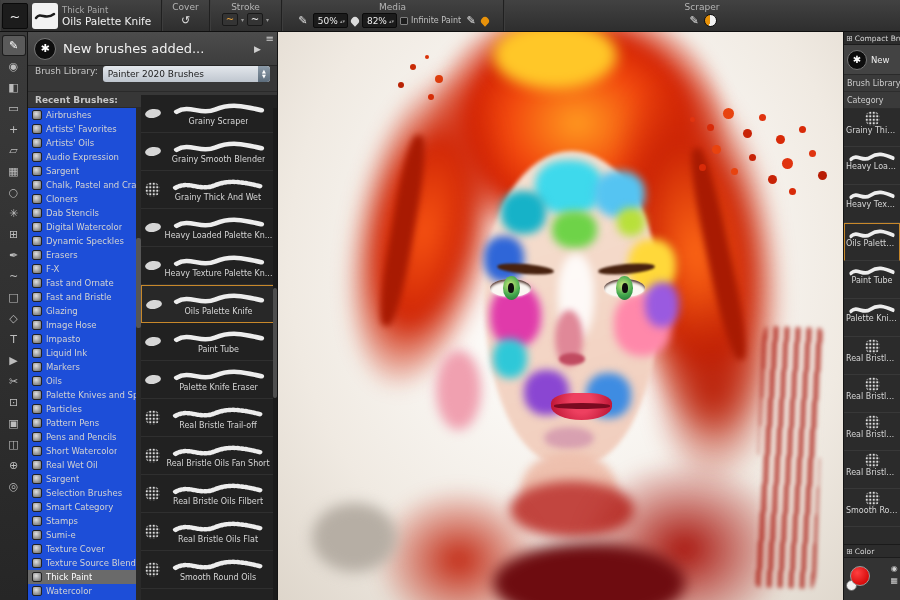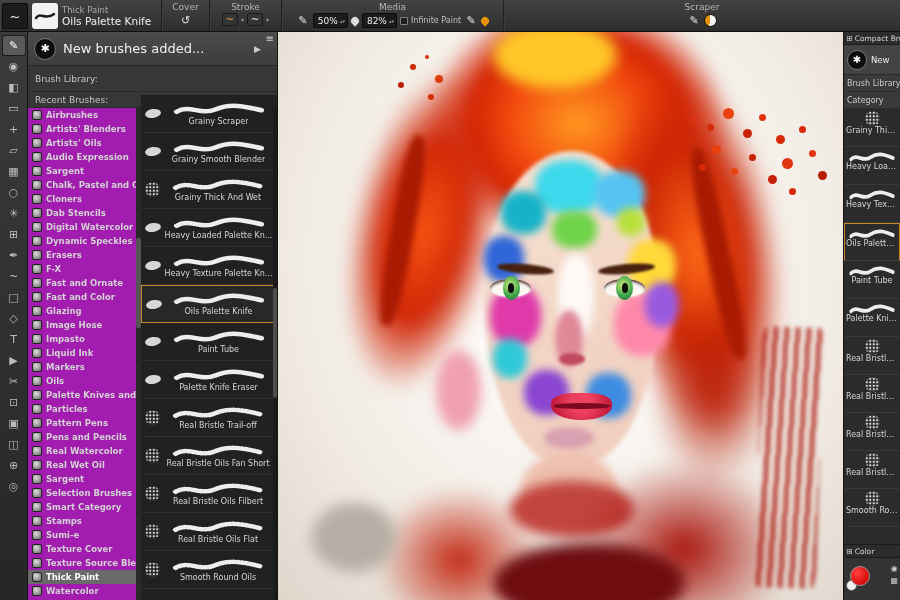--- a/index.html
+++ b/index.html
@@ -57,34 +57,34 @@
   
   .brushpanel { width:250px; background:#373737; display:flex; flex-direction:column;
     border-right:1px solid #141414; flex:none; }
   .banner { height:34px; background:linear-gradient(#4c4c4c,#3d3d3d); display:flex;
     align-items:center; gap:7px; padding:0 6px; border-bottom:1px solid #262626; position:relative;}
   .banner-icon { width:22px; height:22px; border-radius:50%; background:#0d0d0d;
     border:1px solid #777; color:#fff; font-size:11px; display:flex; align-items:center; justify-content:center;}
   .banner-text { font-size:13px; color:#f0f0f0; flex:1; }
   .banner-arrow { color:#cfcfcf; font-size:9px; margin-right:10px; }
   .panel-menu { position:absolute; right:3px; top:1px; color:#cfcfcf; font-size:10px; }
-  .libraryrow { height:26px; display:flex; align-items:center; gap:5px; padding:0 7px;
+  .libraryrow { height:26px; display:flex; align-items:flex-start; gap:5px; padding:0 7px;
     border-bottom:1px solid #2a2a2a; }
   .lib-label { font-size:9px; color:#c6c6c6; }
   .lib-select { flex:1; height:16px; background:linear-gradient(#e3e7ec,#bfc6cf); color:#1c1c1c;
     font-size:9px; border-radius:3px; display:flex; align-items:center; justify-content:space-between;
     padding-left:5px; overflow:hidden; }
   .lib-stepper { width:12px; height:16px; background:linear-gradient(#8c9ba9,#5d6d7c);
     border-radius:0 3px 3px 0; color:#fff; font-size:5px; line-height:5px; display:flex;
     flex-direction:column; align-items:center; justify-content:center; }
   .recentrow { height:16px; display:flex; align-items:center; padding:0 7px;
     border-bottom:1px solid #2a2a2a; }
-  .recent-label { font-size:9px; color:#c6c6c6; }
+  .recent-label { font-size:9px; color:#c6c6c6;font-weight:bold; }
   .columns { flex:1; display:flex; min-height:0; }
-  .categories { width:113px; background:#a21caf; overflow:hidden; position:relative;font-weight:bold; }
+  .categories { width:113px; background:#1d4ed8; overflow:hidden; position:relative; }
   .cat-row { height:14px; display:flex; align-items:center; gap:4px; padding:0 2px 0 4px; }
   .cat-row.selected { background:#6a6a6a; }
   .cat-row.selected .cat-label { color:#ffffff; }
   .cat-icon { width:10px; height:10px; flex:none; border-radius:2px;
     background:radial-gradient(circle at 40% 35%, #e0e0e0, #7d7d7d 80%); border:1px solid #222; }
   .cat-label { font-size:8.5px; color:#d2d2d2; white-space:nowrap; overflow:hidden; }
   .cat-scroll { position:absolute; right:0; top:0; bottom:0; width:5px; background:#2a2a2a; }
   .cat-thumb { position:absolute; right:0; top:130px; width:5px; height:90px; background:#565656; border-radius:2px;}
   .variants { flex:1; background:#222222; overflow:hidden; margin-top:-13px; position:relative;}
   .var-cell { height:38px; display:flex; align-items:center; gap:3px; padding:2px 4px;
@@ -308,33 +308,40 @@
 
     <div class="brushpanel">
       <div class="banner">
         <span class="banner-icon">✱</span>
         <span class="banner-text">New brushes added...</span>
         <span class="banner-arrow">▶</span>
         <span class="panel-menu">≡</span>
       </div>
       <div class="libraryrow">
         <span class="lib-label">Brush Library:</span>
+        <span class="lib-select">
+          <span>Painter 2020 Brushes</span>
+          <span class="lib-stepper">
+              <span>▲</span>
+              <span>▼</span>
+            </span>
+        </span>
       </div>
       <div class="recentrow">
         <span class="recent-label">Recent Brushes:</span>
       </div>
       <div class="columns">
         <div class="categories" id="cat-list">
           <div class="cat-row">
               <span class="cat-icon"></span>
               <span class="cat-label">Airbrushes</span>
             </div>
             <div class="cat-row">
               <span class="cat-icon"></span>
-              <span class="cat-label">Artists' Blenders</span>
+              <span class="cat-label">Artists' Favorites</span>
             </div>
             <div class="cat-row">
               <span class="cat-icon"></span>
               <span class="cat-label">Artists' Oils</span>
             </div>
             <div class="cat-row">
               <span class="cat-icon"></span>
               <span class="cat-label">Audio Expression</span>
             </div>
             <div class="cat-row">
@@ -368,21 +375,21 @@
             <div class="cat-row">
               <span class="cat-icon"></span>
               <span class="cat-label">F-X</span>
             </div>
             <div class="cat-row">
               <span class="cat-icon"></span>
               <span class="cat-label">Fast and Ornate</span>
             </div>
             <div class="cat-row">
               <span class="cat-icon"></span>
-              <span class="cat-label">Fast and Color</span>
+              <span class="cat-label">Fast and Bristle</span>
             </div>
             <div class="cat-row">
               <span class="cat-icon"></span>
               <span class="cat-label">Glazing</span>
             </div>
             <div class="cat-row">
               <span class="cat-icon"></span>
               <span class="cat-label">Image Hose</span>
             </div>
             <div class="cat-row">
@@ -412,21 +419,21 @@
             <div class="cat-row">
               <span class="cat-icon"></span>
               <span class="cat-label">Pattern Pens</span>
             </div>
             <div class="cat-row">
               <span class="cat-icon"></span>
               <span class="cat-label">Pens and Pencils</span>
             </div>
             <div class="cat-row">
               <span class="cat-icon"></span>
-              <span class="cat-label">Real Watercolor</span>
+              <span class="cat-label">Short Watercolor</span>
             </div>
             <div class="cat-row">
               <span class="cat-icon"></span>
               <span class="cat-label">Real Wet Oil</span>
             </div>
             <div class="cat-row">
               <span class="cat-icon"></span>
               <span class="cat-label">Sargent</span>
             </div>
             <div class="cat-row">

